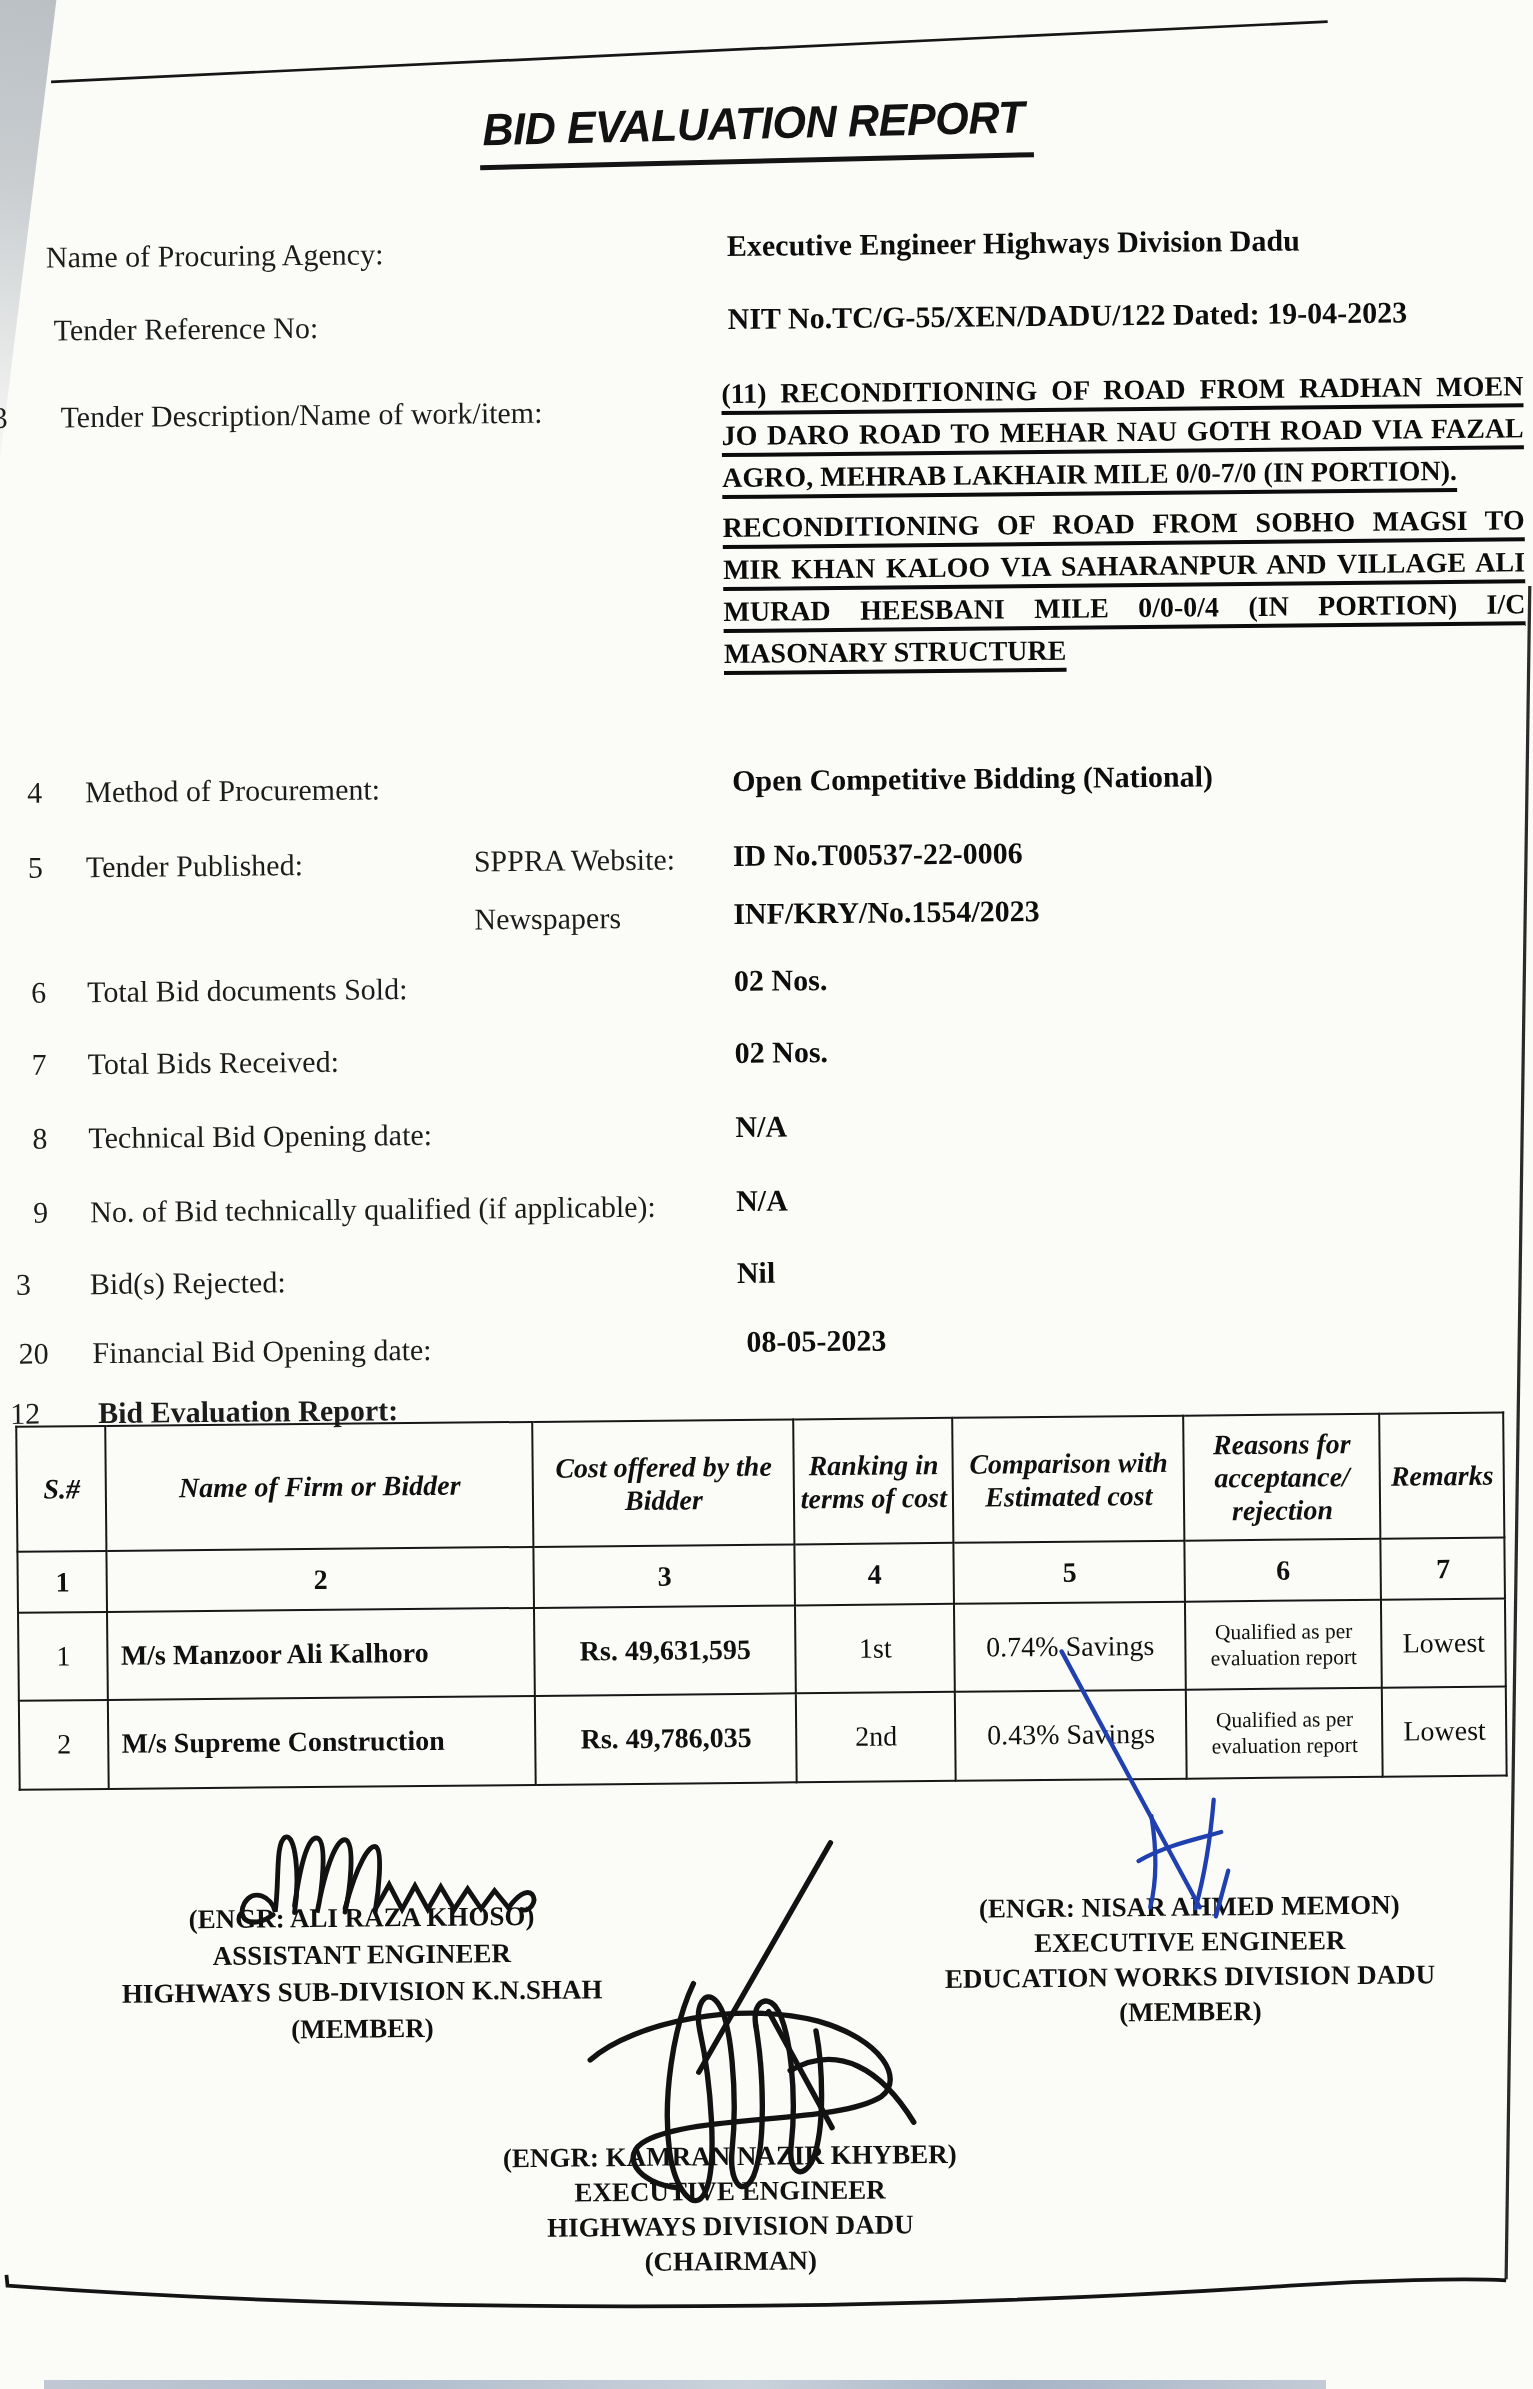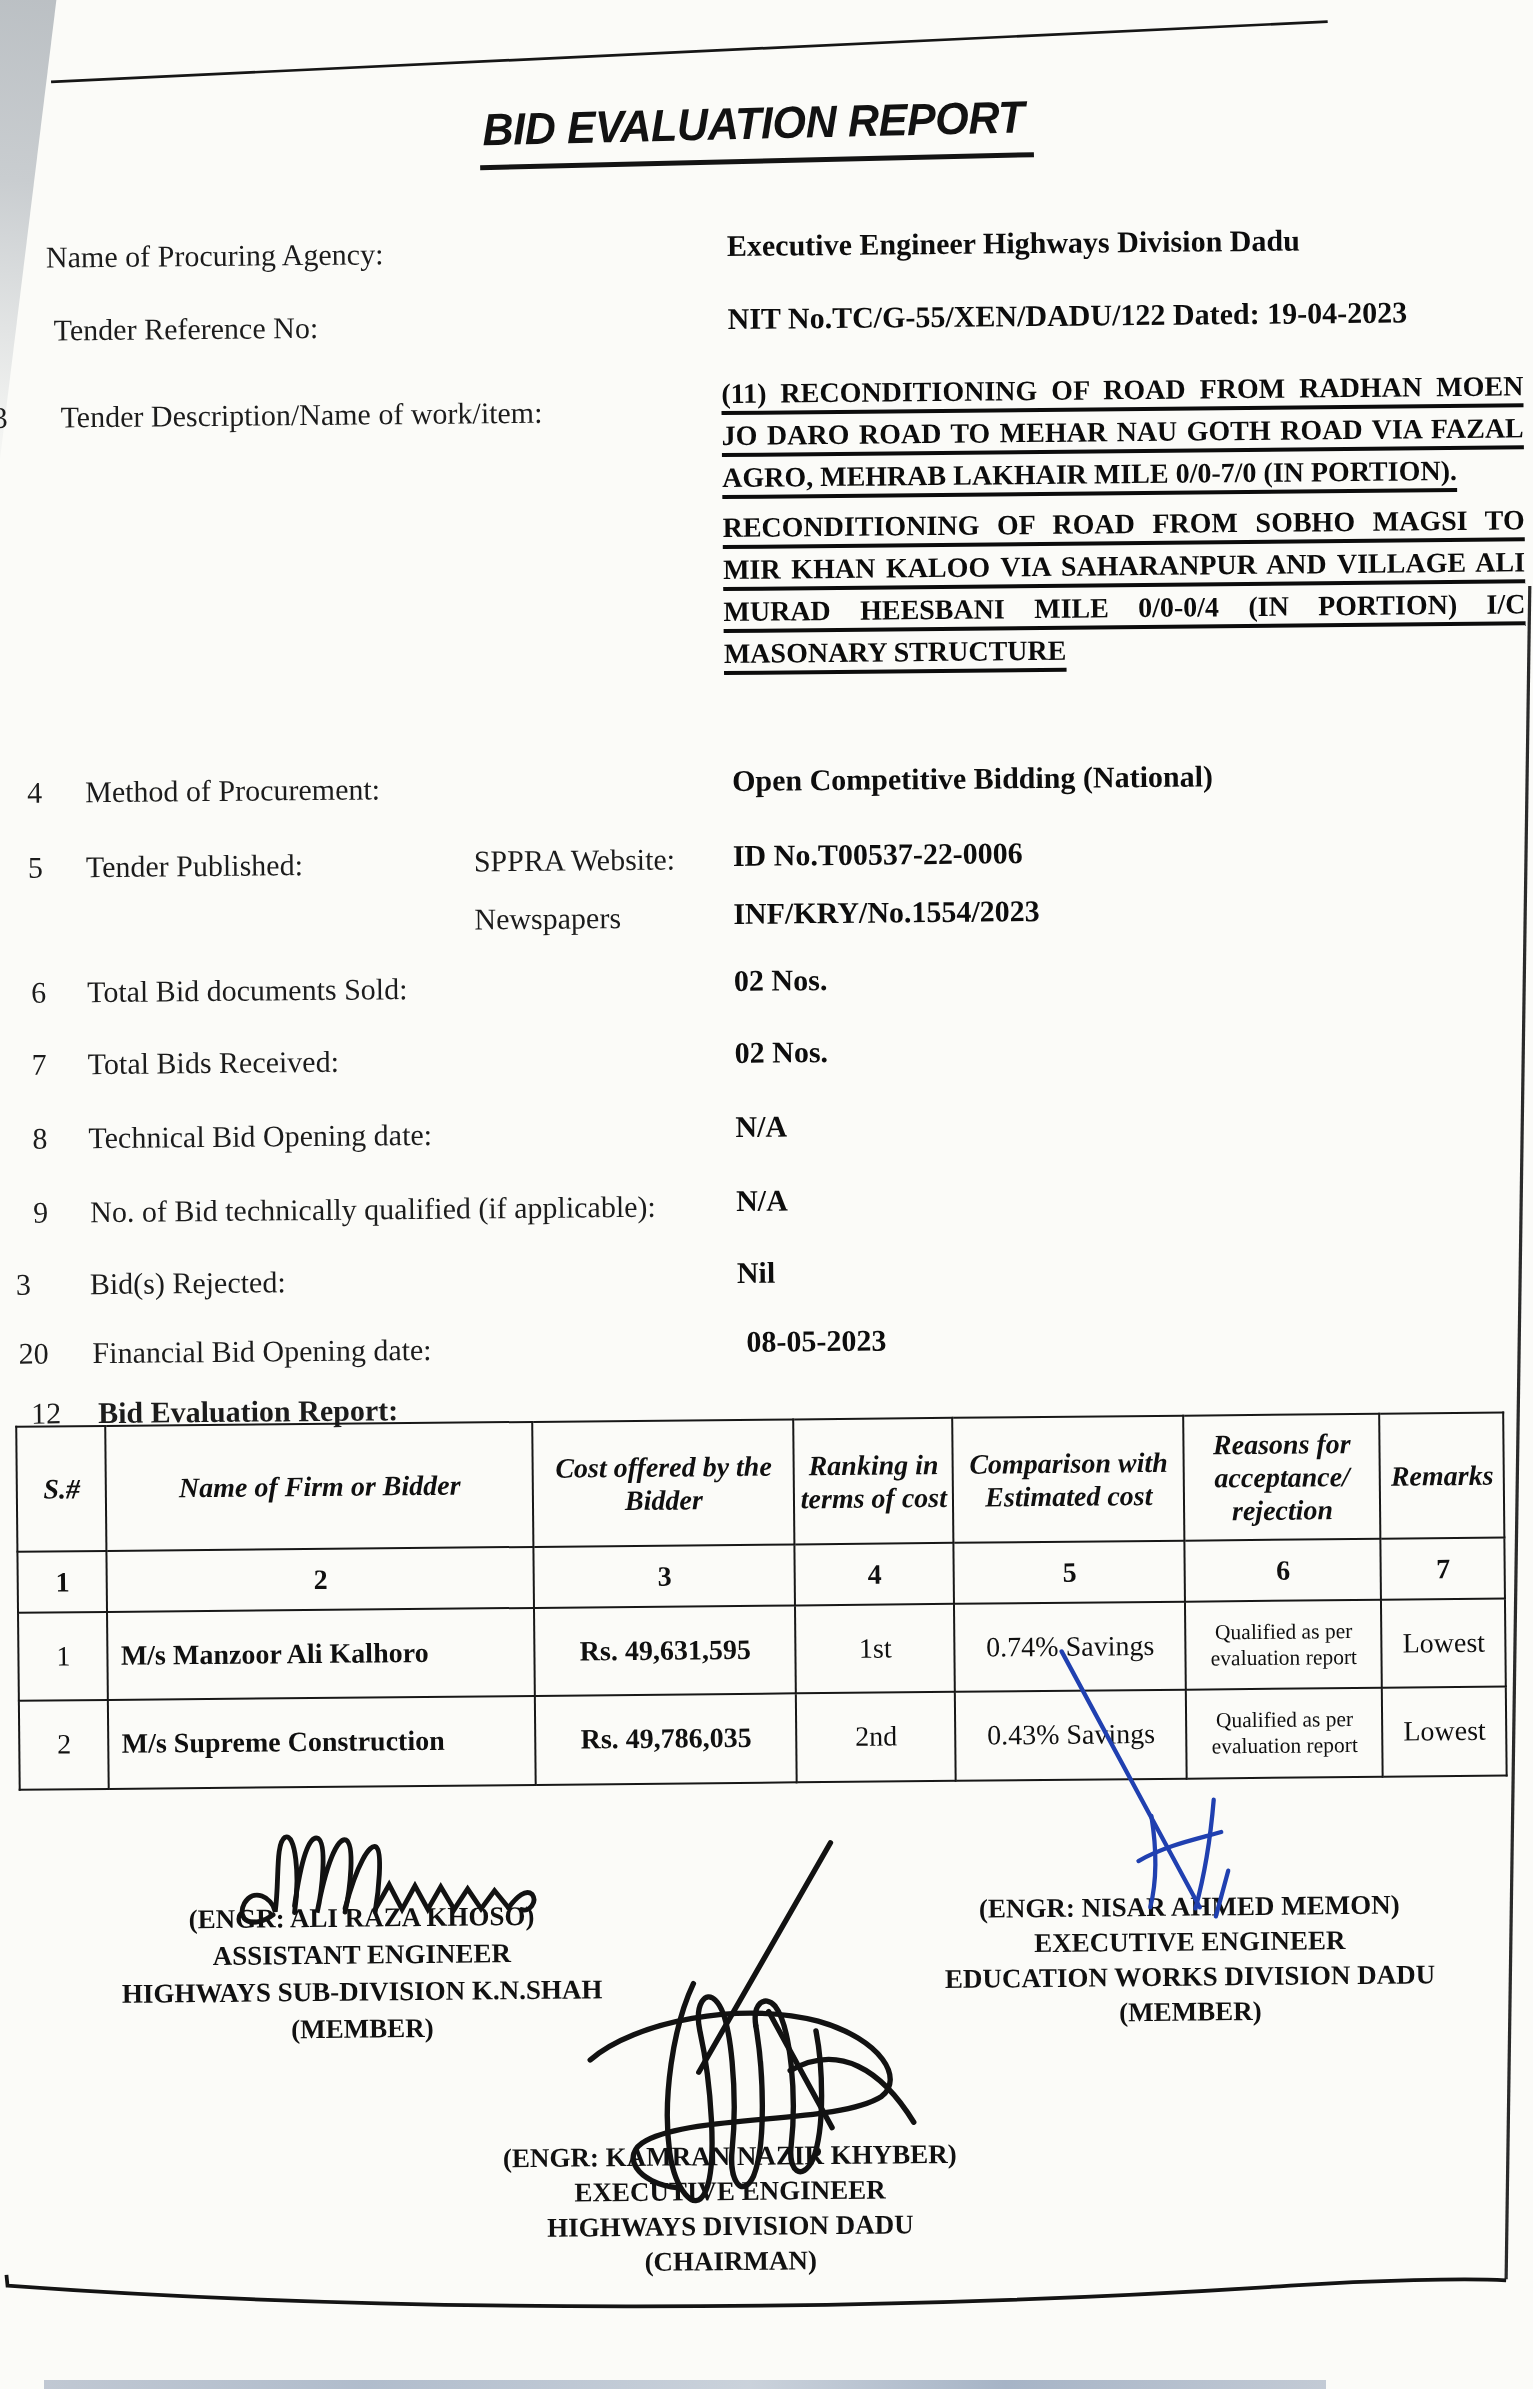--- a/index.html
+++ b/index.html
@@ -151,21 +151,21 @@
     <span class="fvalue">Nil</span>
   </div>
 
   <div class="frow" style="top:1337px">
     <span class="fnum" style="left:17px">20</span>
     <span class="flabel" style="left:91px">Financial Bid Opening date:</span>
     <span class="fvalue shift">08-05-2023</span>
   </div>
 
   <div class="frow" style="top:1397px">
-    <span class="fnum" style="left:29px">12</span>
+    <span class="fnum" style="left:8px">12</span>
     <span class="flabel bold-label" style="left:96px">Bid Evaluation Report:</span>
   </div>
 
   <table id="bid-table">
     <colgroup>
       <col style="width:89px">
         <col style="width:427px">
         <col style="width:261px">
       <col style="width:159px">
         <col style="width:231px">

